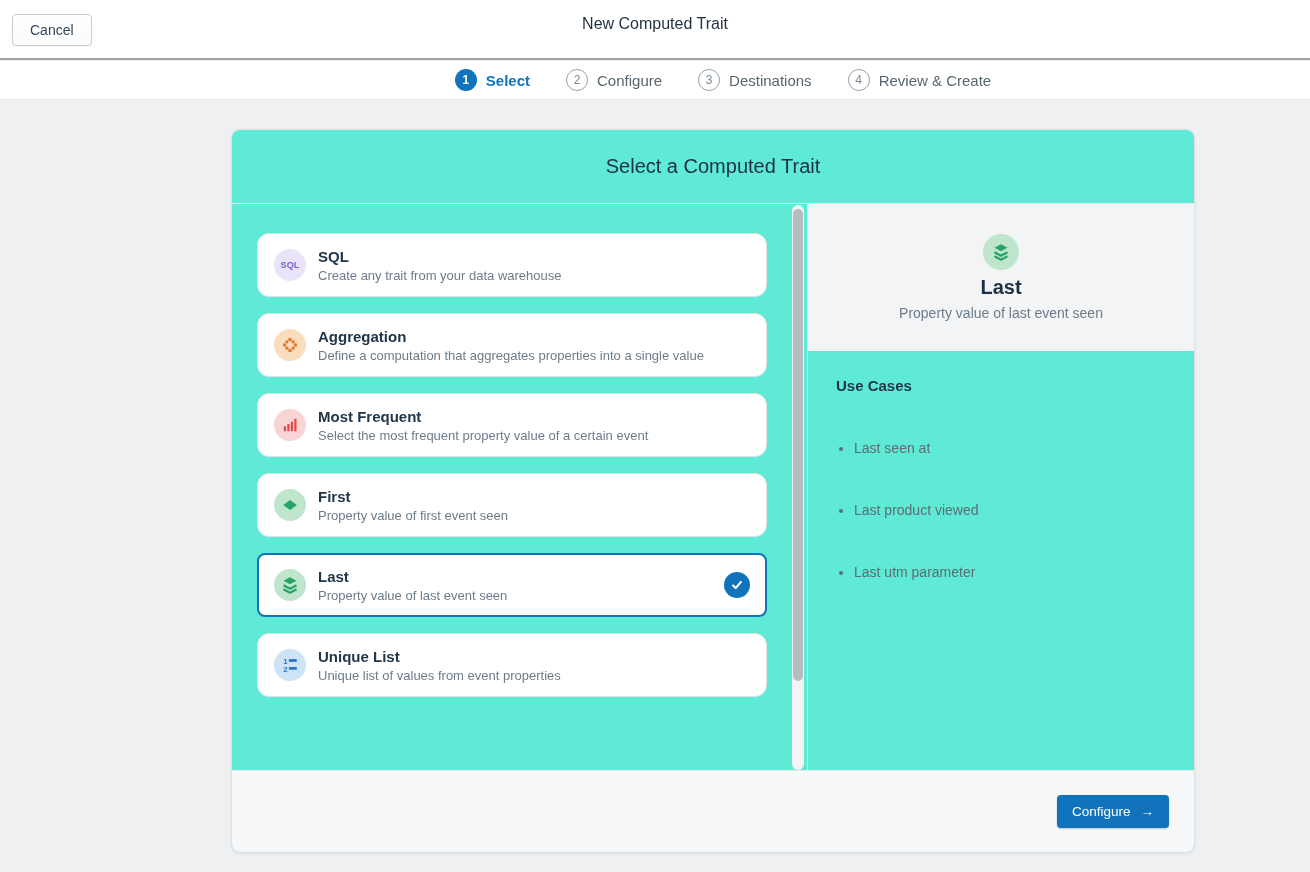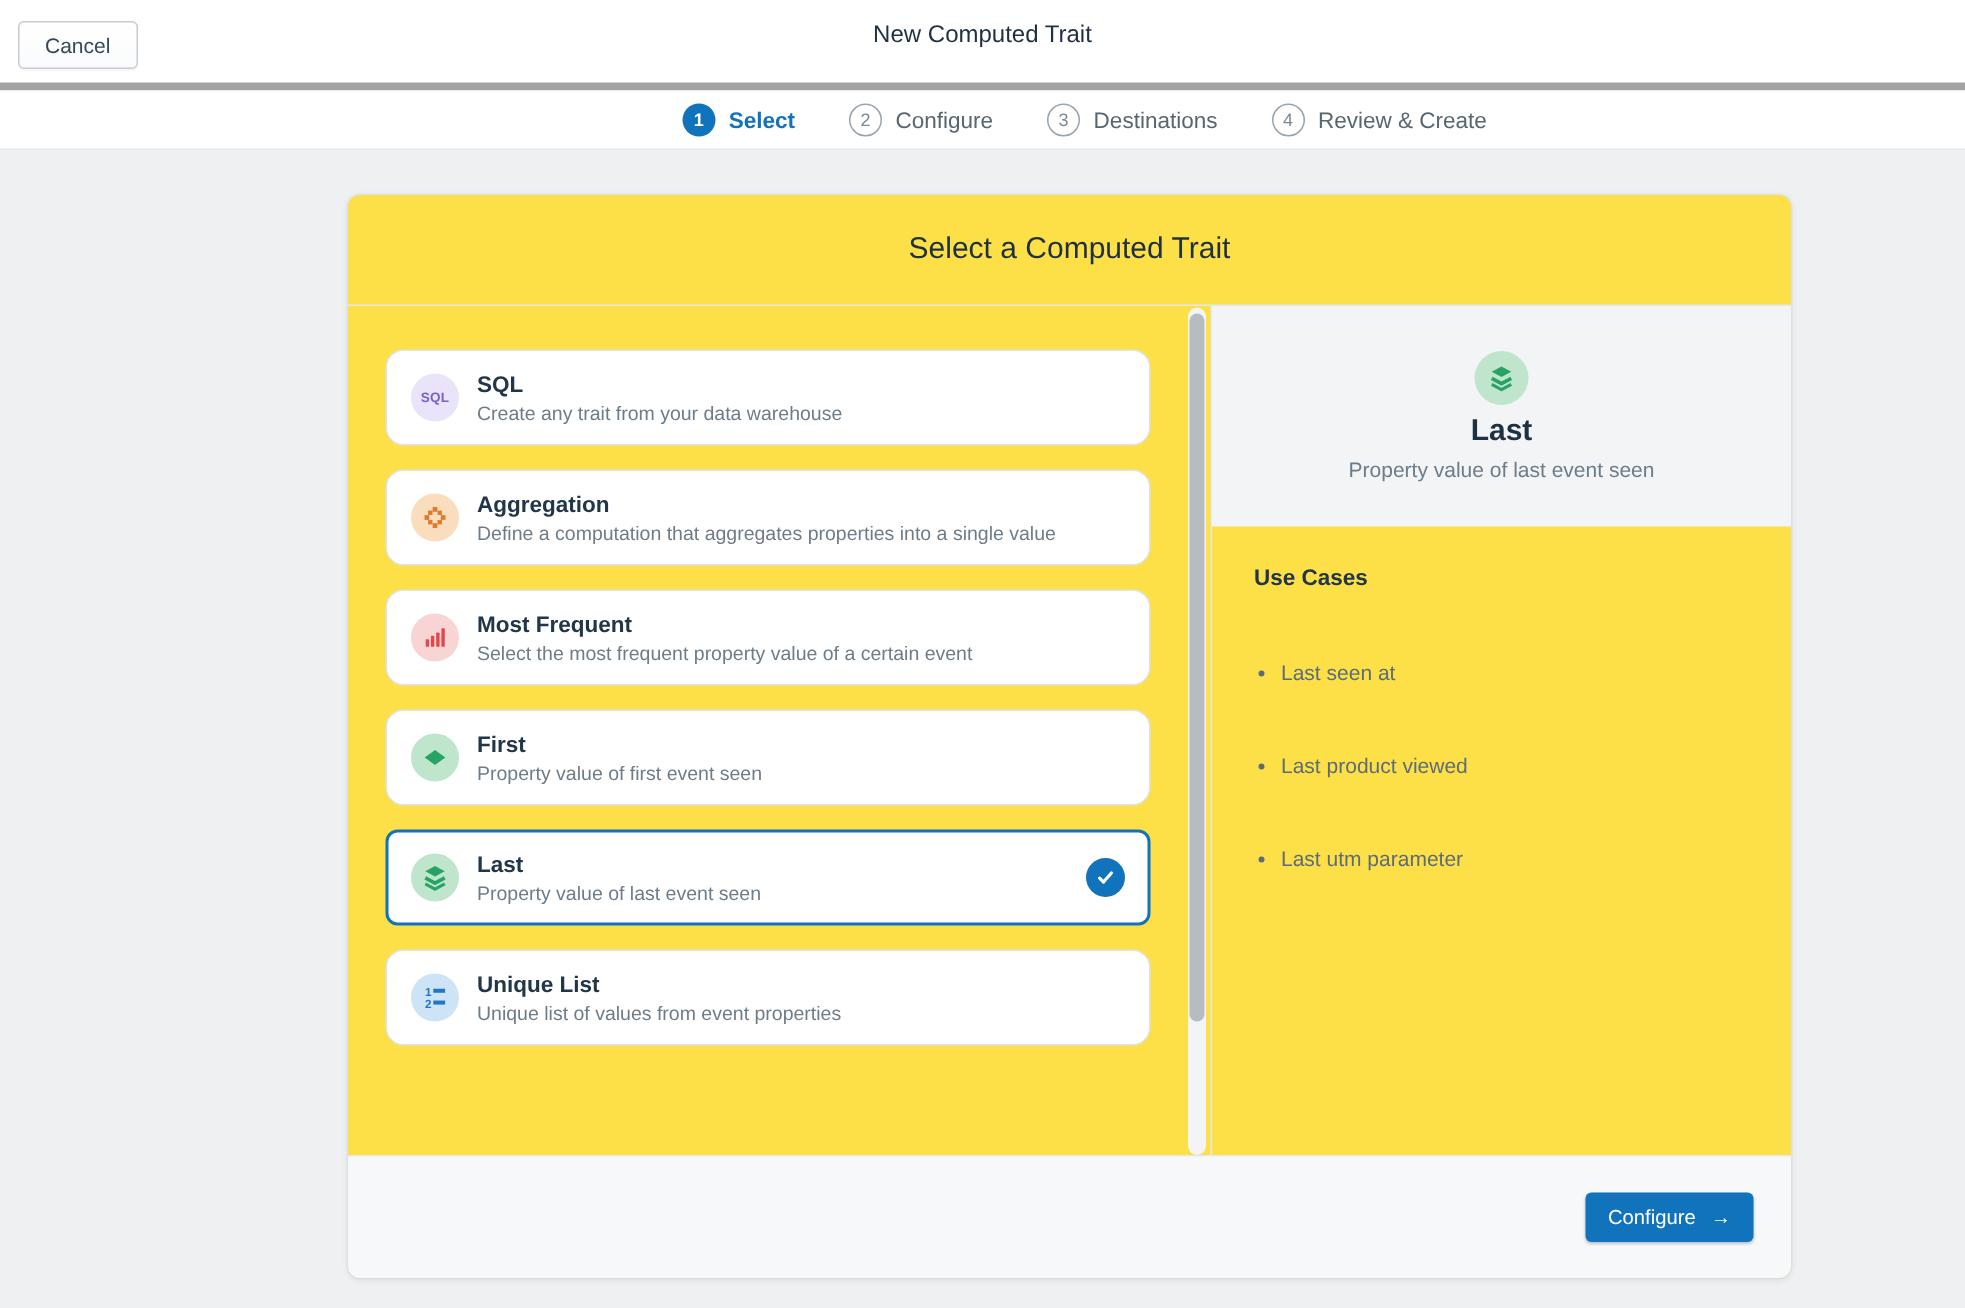--- a/index.html
+++ b/index.html
@@ -7,21 +7,21 @@
   body {
     font-family:"Liberation Sans","DejaVu Sans",sans-serif;
     background:#eef0f2;
     color:#22364a;
     position:relative;
   }
 
   
   .topbar {
     position:absolute; left:0; top:0; width:1310px; height:60px;
-    background:#ffffff; border-bottom:5px solid #a3a3a3;
+    background:#ffffff; border-bottom:2px solid #a3a3a3;
   }
   .cancel-btn {
     position:absolute; left:12px; top:14px;
     padding:7px 17px; font-size:14px; color:#36485a;
     background:linear-gradient(#ffffff,#fafbfc);
     border:1px solid #c6ccd2; border-radius:4px;
     box-shadow:0 1px 1px rgba(0,0,0,0.04);
     cursor:pointer;
   }
   .page-title {
@@ -44,21 +44,21 @@
   }
   .step.active .step-circle { background:#1173bb; color:#ffffff; font-weight:700; }
   .step.inactive .step-circle { border:1px solid #97a3ad; color:#7c8a95; background:#fff; }
   .step-label { font-size:15px; }
   .step.active .step-label { color:#1173bb; font-weight:600; }
   .step.inactive .step-label { color:#57666f; }
 
   
   .card {
     position:absolute; left:232px; top:130px; width:962px; height:722px;
-    background:#fde047; border-radius:8px;
+    background:#5eead4; border-radius:8px;
     box-shadow:0 1px 4px rgba(40,50,60,0.10), 0 0 0 1px rgba(40,50,60,0.03);
     display:flex; flex-direction:column; overflow:hidden;
   }
   .card-header {
     height:74px; flex:none;
     display:flex; align-items:center; justify-content:center;
     font-size:20px; font-weight:500; color:#1f3042;
     border-bottom:1px solid #e6e9ec;
   }
   .card-body { flex:1; display:flex; min-height:0; }

